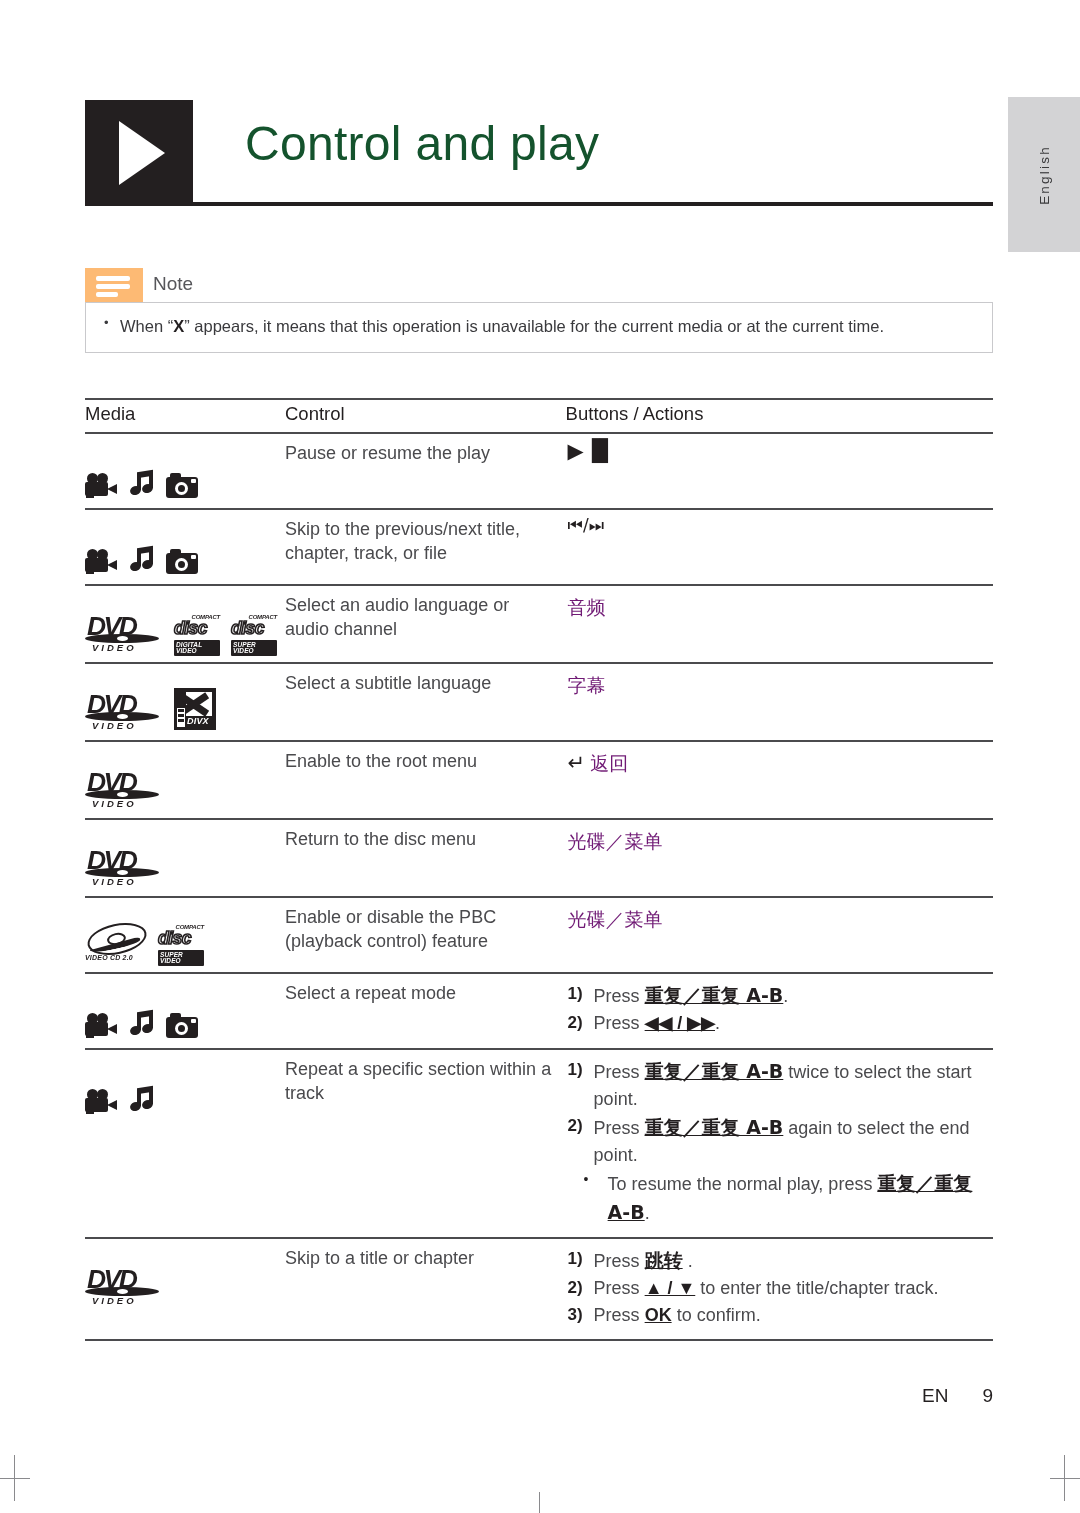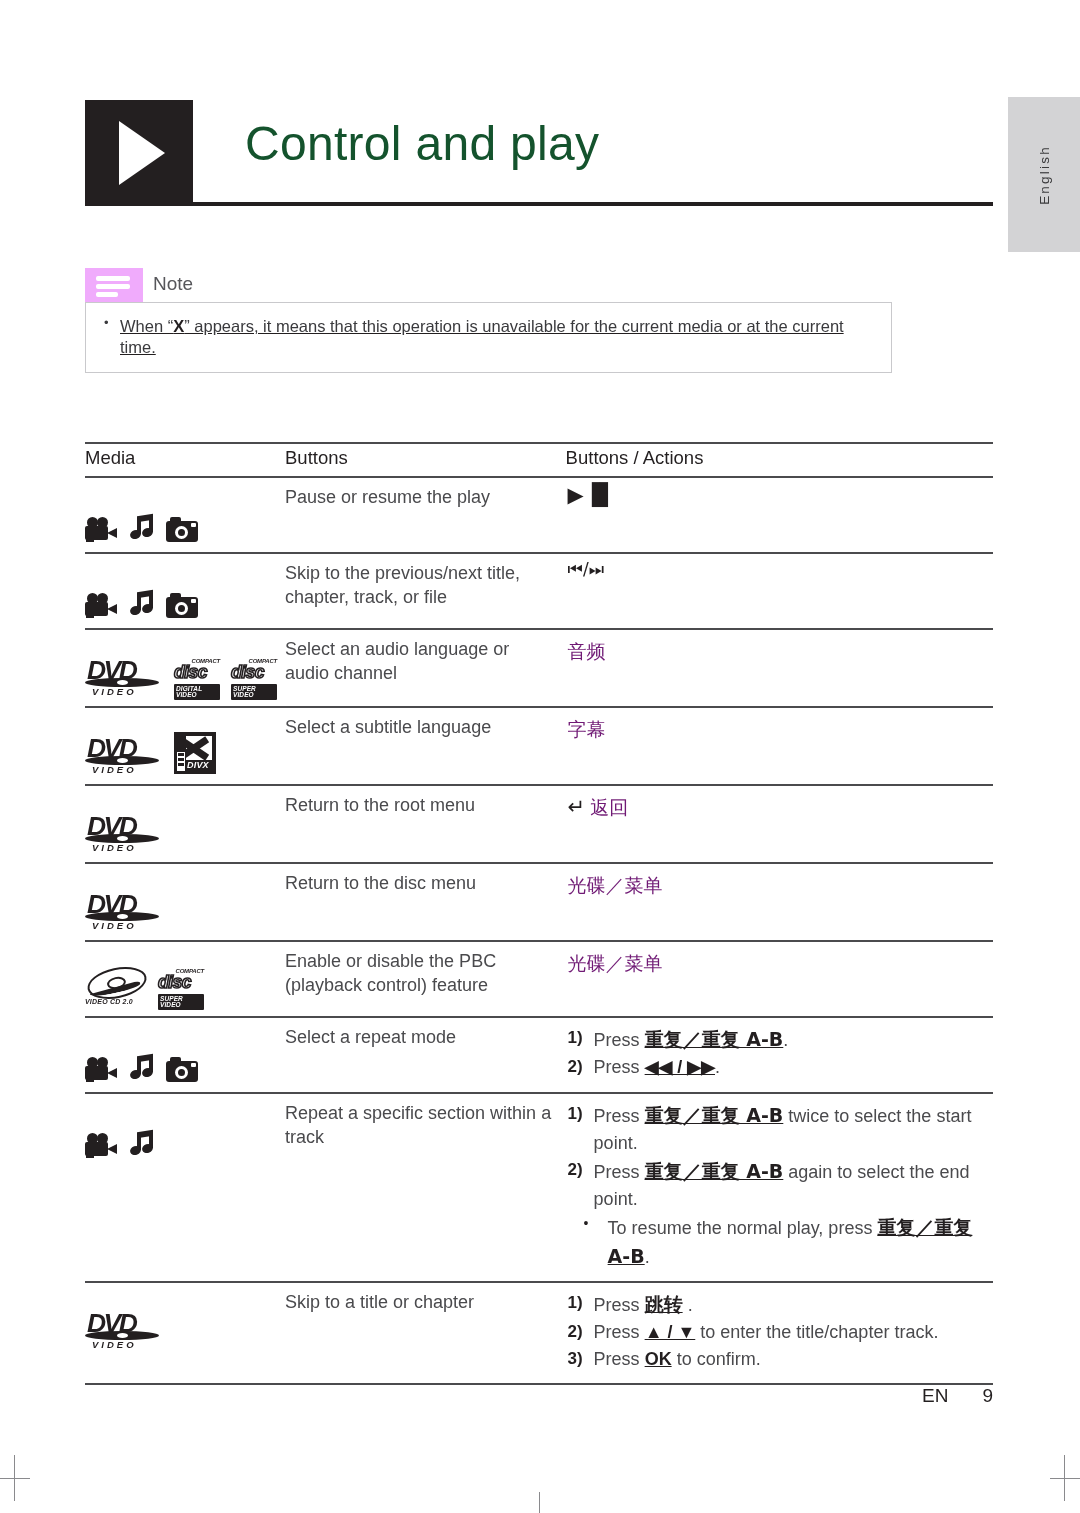--- a/index.html
+++ b/index.html
@@ -86,21 +86,21 @@
   .note-wrap {
     position: absolute;
     left: 85px;
     top: 268px;
     width: 908px;
   }
   .note-tab {
     position: relative;
     width: 58px;
     height: 34px;
-    background: #f0abfc;
+    background: #fdba74;
   }
   .note-tab .bar {
     position: absolute;
     left: 11px;
     height: 5px;
     background: #ffffff;
     border-radius: 2px;
   }
   .note-tab .bar.b1 { top: 8px;  width: 34px; }
   .note-tab .bar.b2 { top: 16px; width: 34px; }
@@ -110,23 +110,22 @@
     left: 68px;
     top: 5px;
     font-size: 19px;
     color: #56565a;
   }
   .note-body {
     border: 1px solid #c9c9cc;
     border-top: 1px solid #c9c9cc;
     padding: 13px 14px 15px 14px;
     box-sizing: border-box;
-    width: 807px;
+    width: 908px;
     min-height: 46px;
-    text-decoration: underline;
   }
   .note-item {
     font-size: 16.5px;
     color: #3a3a3d;
     line-height: 1.25;
     position: relative;
     padding-left: 20px;
   }
   .note-item::before {
     content: "\2022";
@@ -138,21 +137,20 @@
   }
   .note-item b { font-weight: bold; color: #231f20; }
 
   
   .ctrl-table {
     position: absolute;
     left: 85px;
     top: 398px;
     width: 908px;
     border-collapse: collapse;
-    margin-top: 44px;
   }
   .ctrl-table col.c-media    { width: 158px; }
   .ctrl-table col.c-function { width: 295px; }
   .ctrl-table col.c-buttons  { width: 455px; }
 
   .ctrl-table th {
     text-align: left;
     font-weight: normal;
     font-size: 18.5px;
     color: #231f20;
@@ -430,21 +428,21 @@
 
 <table class="ctrl-table">
   <colgroup>
     <col class="c-media">
       <col class="c-function">
       <col class="c-buttons">
   </colgroup>
   <thead>
     <tr>
       <th>Media</th>
-      <th>Buttons</th>
+      <th>Control</th>
       <th>Buttons / Actions</th>
     </tr>
   </thead>
   <tbody>
 
 
     <tr>
       <td class="media-cell">
         <div class="media-icons">
           <span class="ic-camcorder">
@@ -569,21 +567,21 @@
       <td class="media-cell">
         <div class="media-icons">
           <span class="ic-dvd">
             <i class="dvd-text">DVD</i>
             <i class="disc"></i>
               <i class="disc-hole"></i>
             <i class="video-text">VIDEO</i>
           </span>
         </div>
       </td>
-      <td class="fn-cell">Return to the root menu</td>
+      <td class="fn-cell">Enable to the root menu</td>
       <td class="btn-cell">
         <div class="btn-line">
           <span class="glyph">↵</span>
           <span class="cn">返回</span>
         </div>
       </td>
     </tr>
 
     <tr>
       <td class="media-cell">

